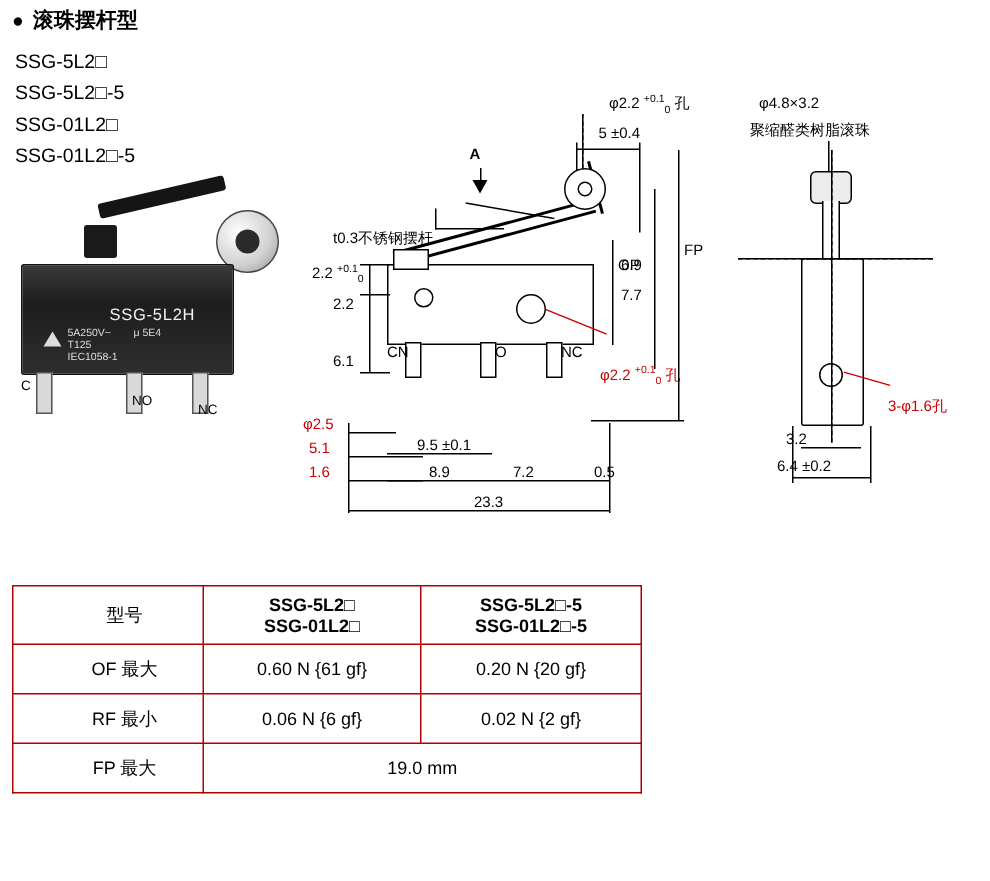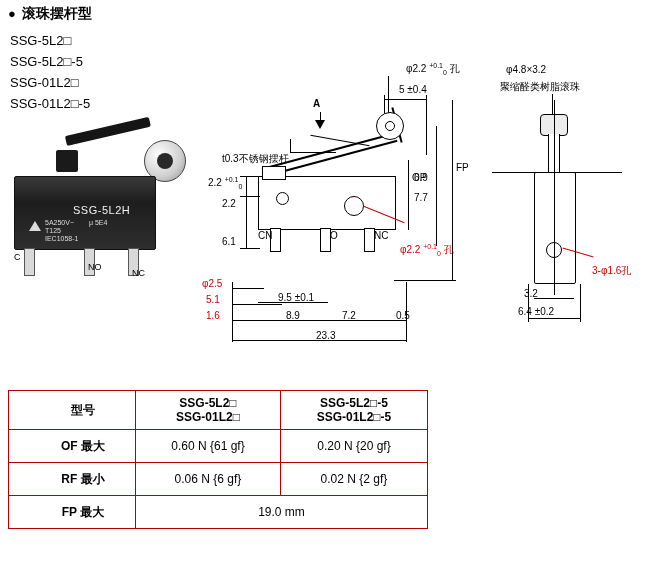--- a/index.html
+++ b/index.html
@@ -65,21 +65,21 @@
   .arrowdn{
     position:absolute;width:0;height:0;border-left:5px solid transparent;
     border-right:5px solid transparent;border-top:9px solid #000;
   }
   
   #spec-table{
     position:absolute;left:8px;top:390px;width:420px;border-collapse:collapse;
     font-size:12px;
   }
   #spec-table td{border:1.2px solid #b00000;padding:5px 4px;text-align:center;height:22px;}
-  #spec-table td.lbl{font-weight:bold;width:96px;padding-left:26px;}
+  #spec-table td.lbl{font-weight:normal;width:96px;padding-left:26px;}
   #spec-table .hdr{font-weight:bold;}
   .sup{font-size:7px;vertical-align:super;}
   .sub{font-size:7px;vertical-align:sub;}
 </style>
 </head>
 <body>
 
 <div class="abs ttl" id="header-bullet">●</div>
 <div class="abs ttl" id="header-title">滚珠摆杆型</div>
 

